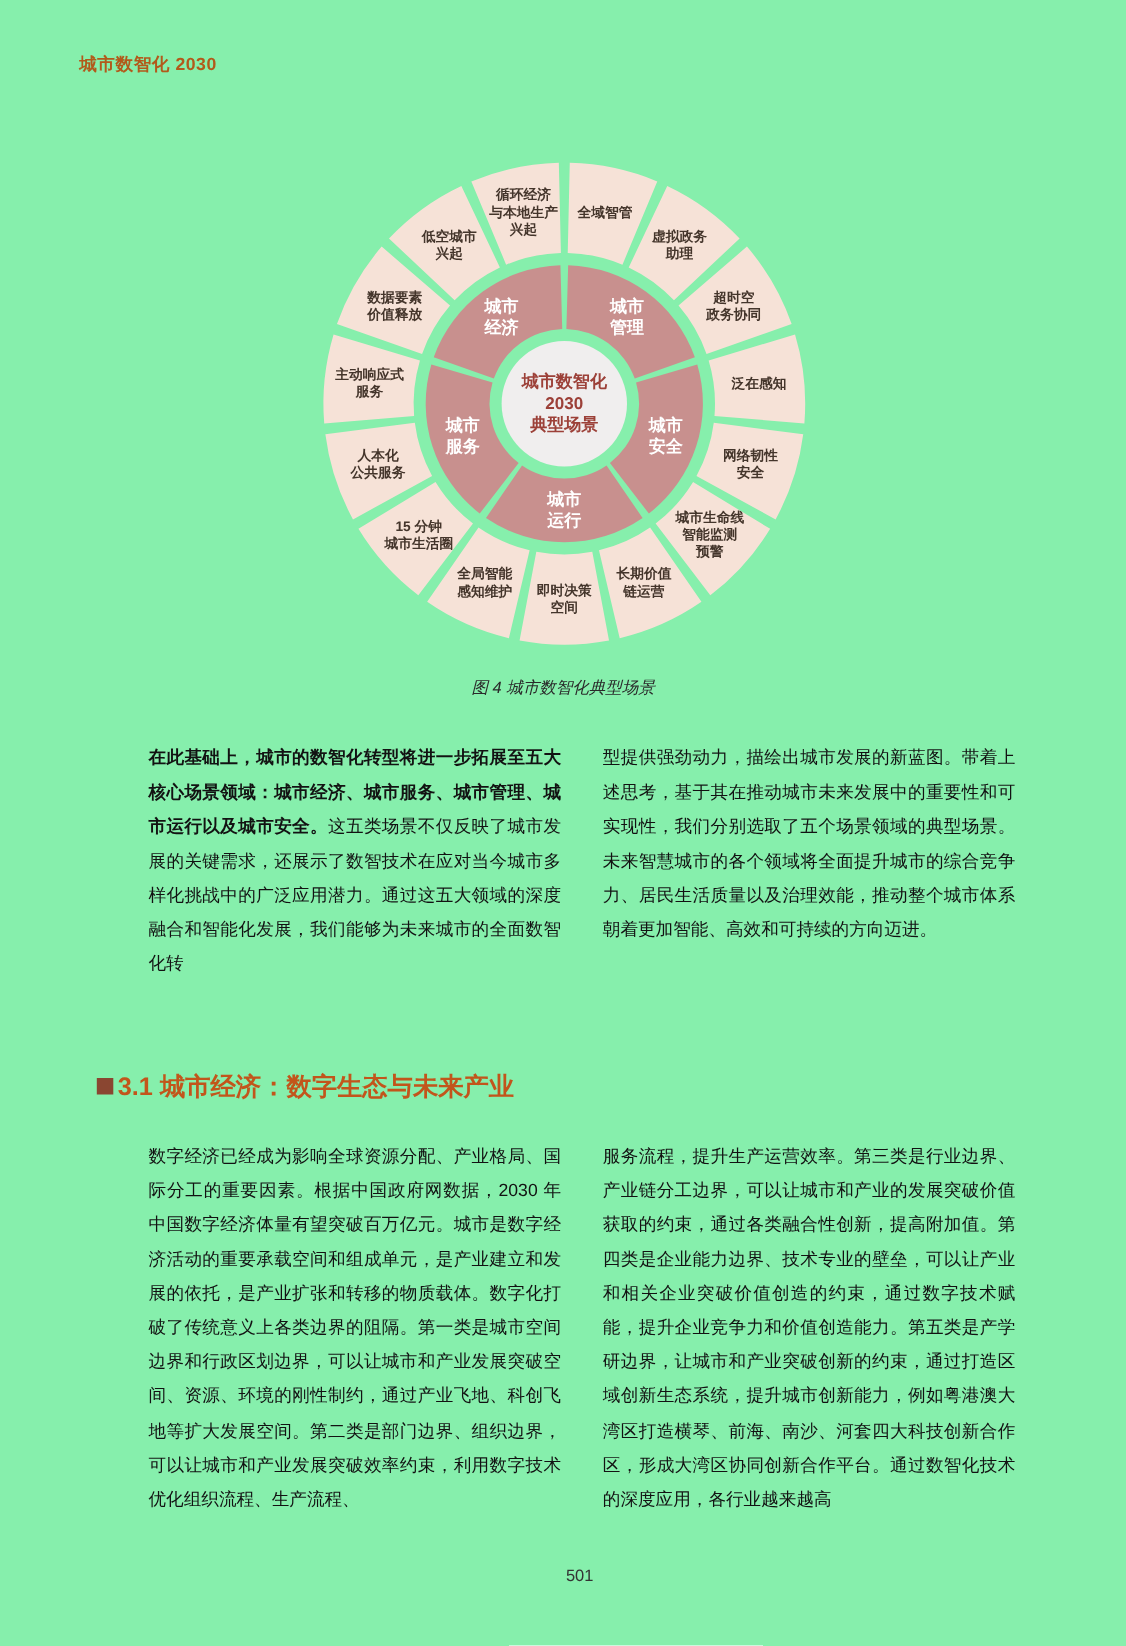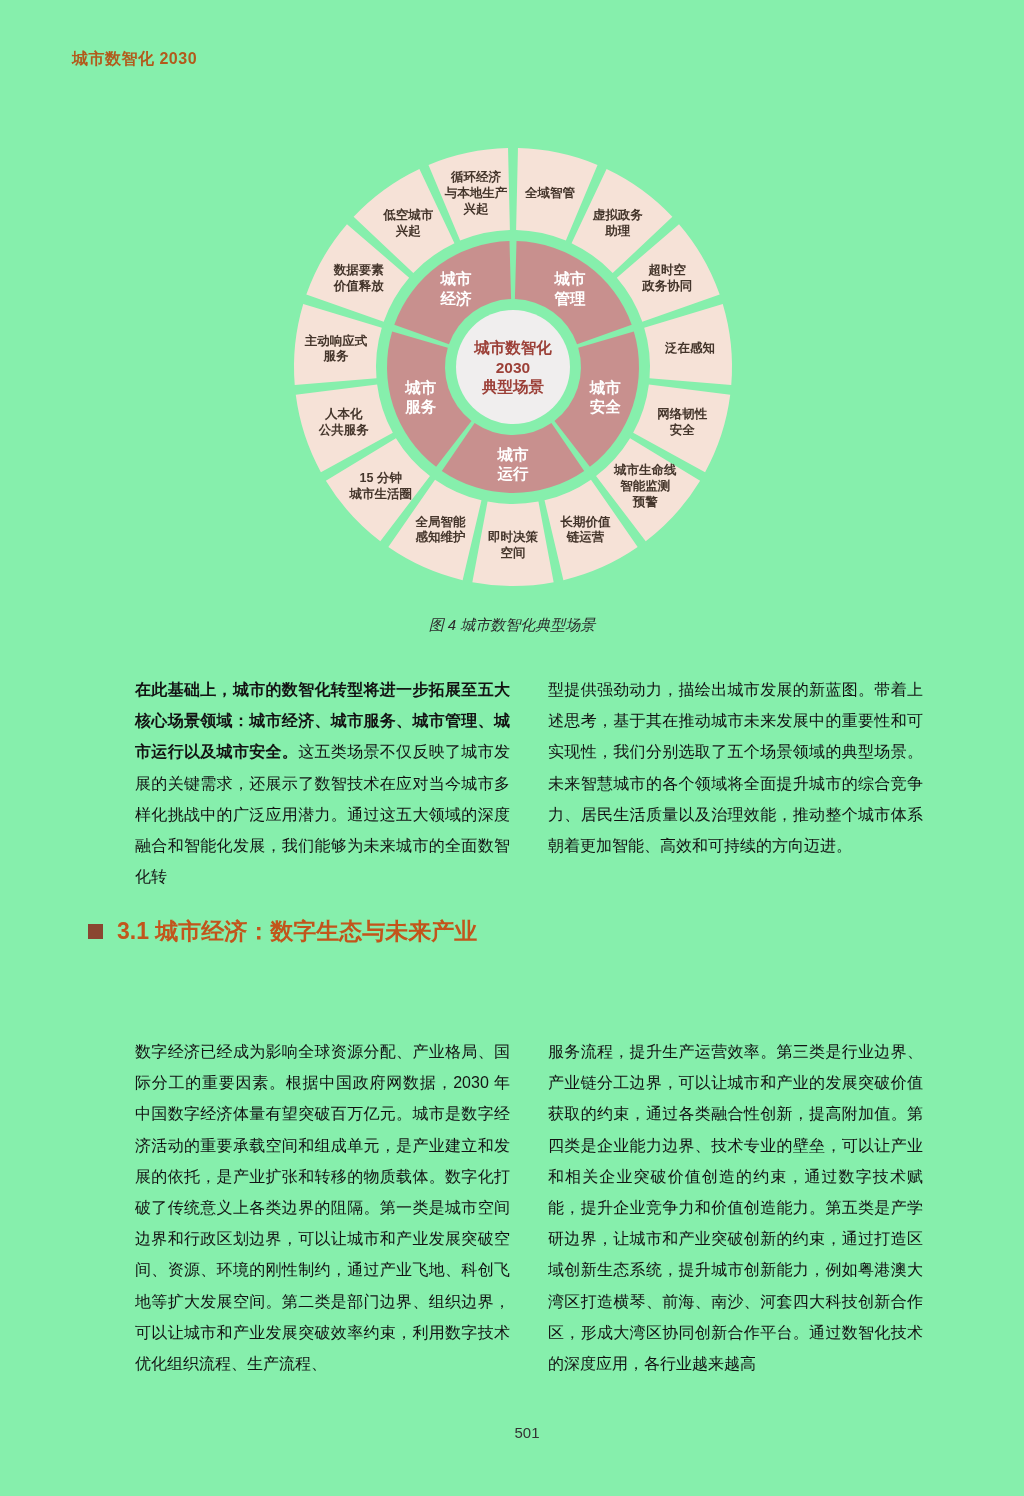--- a/index.html
+++ b/index.html
@@ -51,24 +51,24 @@
     width:375px;
     font-size:16px;
     line-height:1.95;
     text-align:justify;
     color:#121212;
   }
   .intro { top:674px; }
   .body-cols { top:1036px;justify-content:center; }
   .section-heading {
     position:absolute;
-    top:916px; left:88px;
+    top:972px; left:88px;
     display:flex;
     align-items:center;
-    gap:14px;
+    gap:4px;
     text-align:center;
   }
   .bullet {
     width:15px; height:15px;
     background:#8a4631;
     display:inline-block;
     flex:0 0 auto;
   }
   .heading-text {
     font-size:23px;

